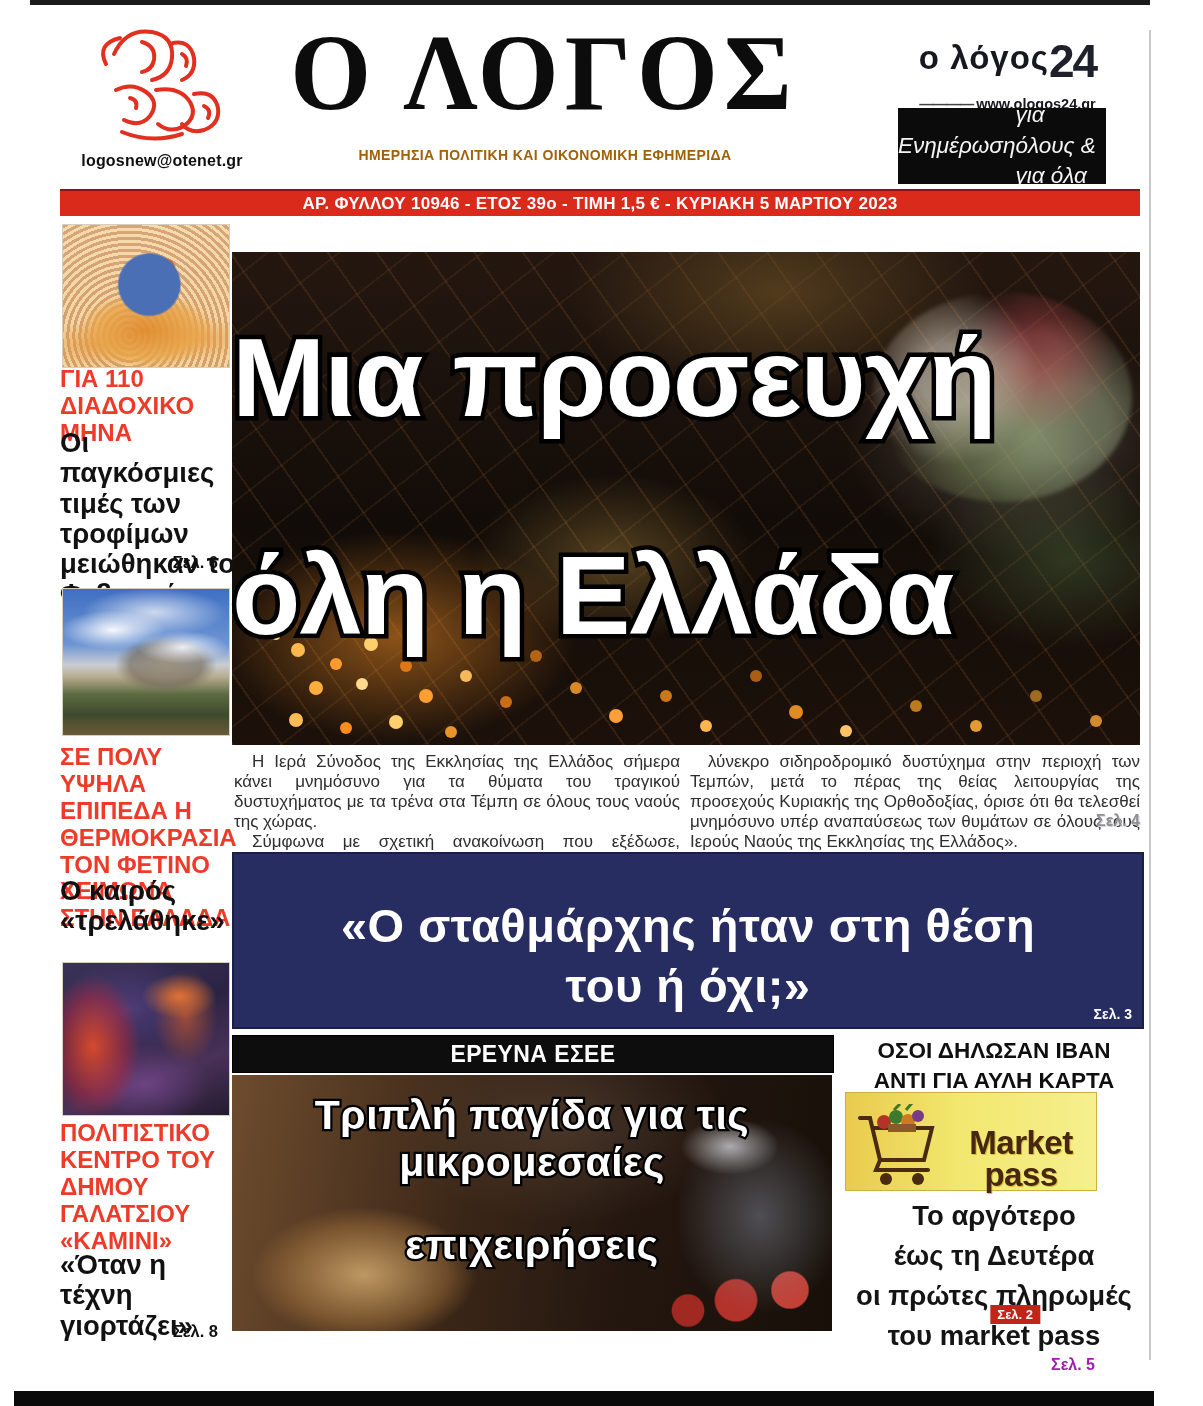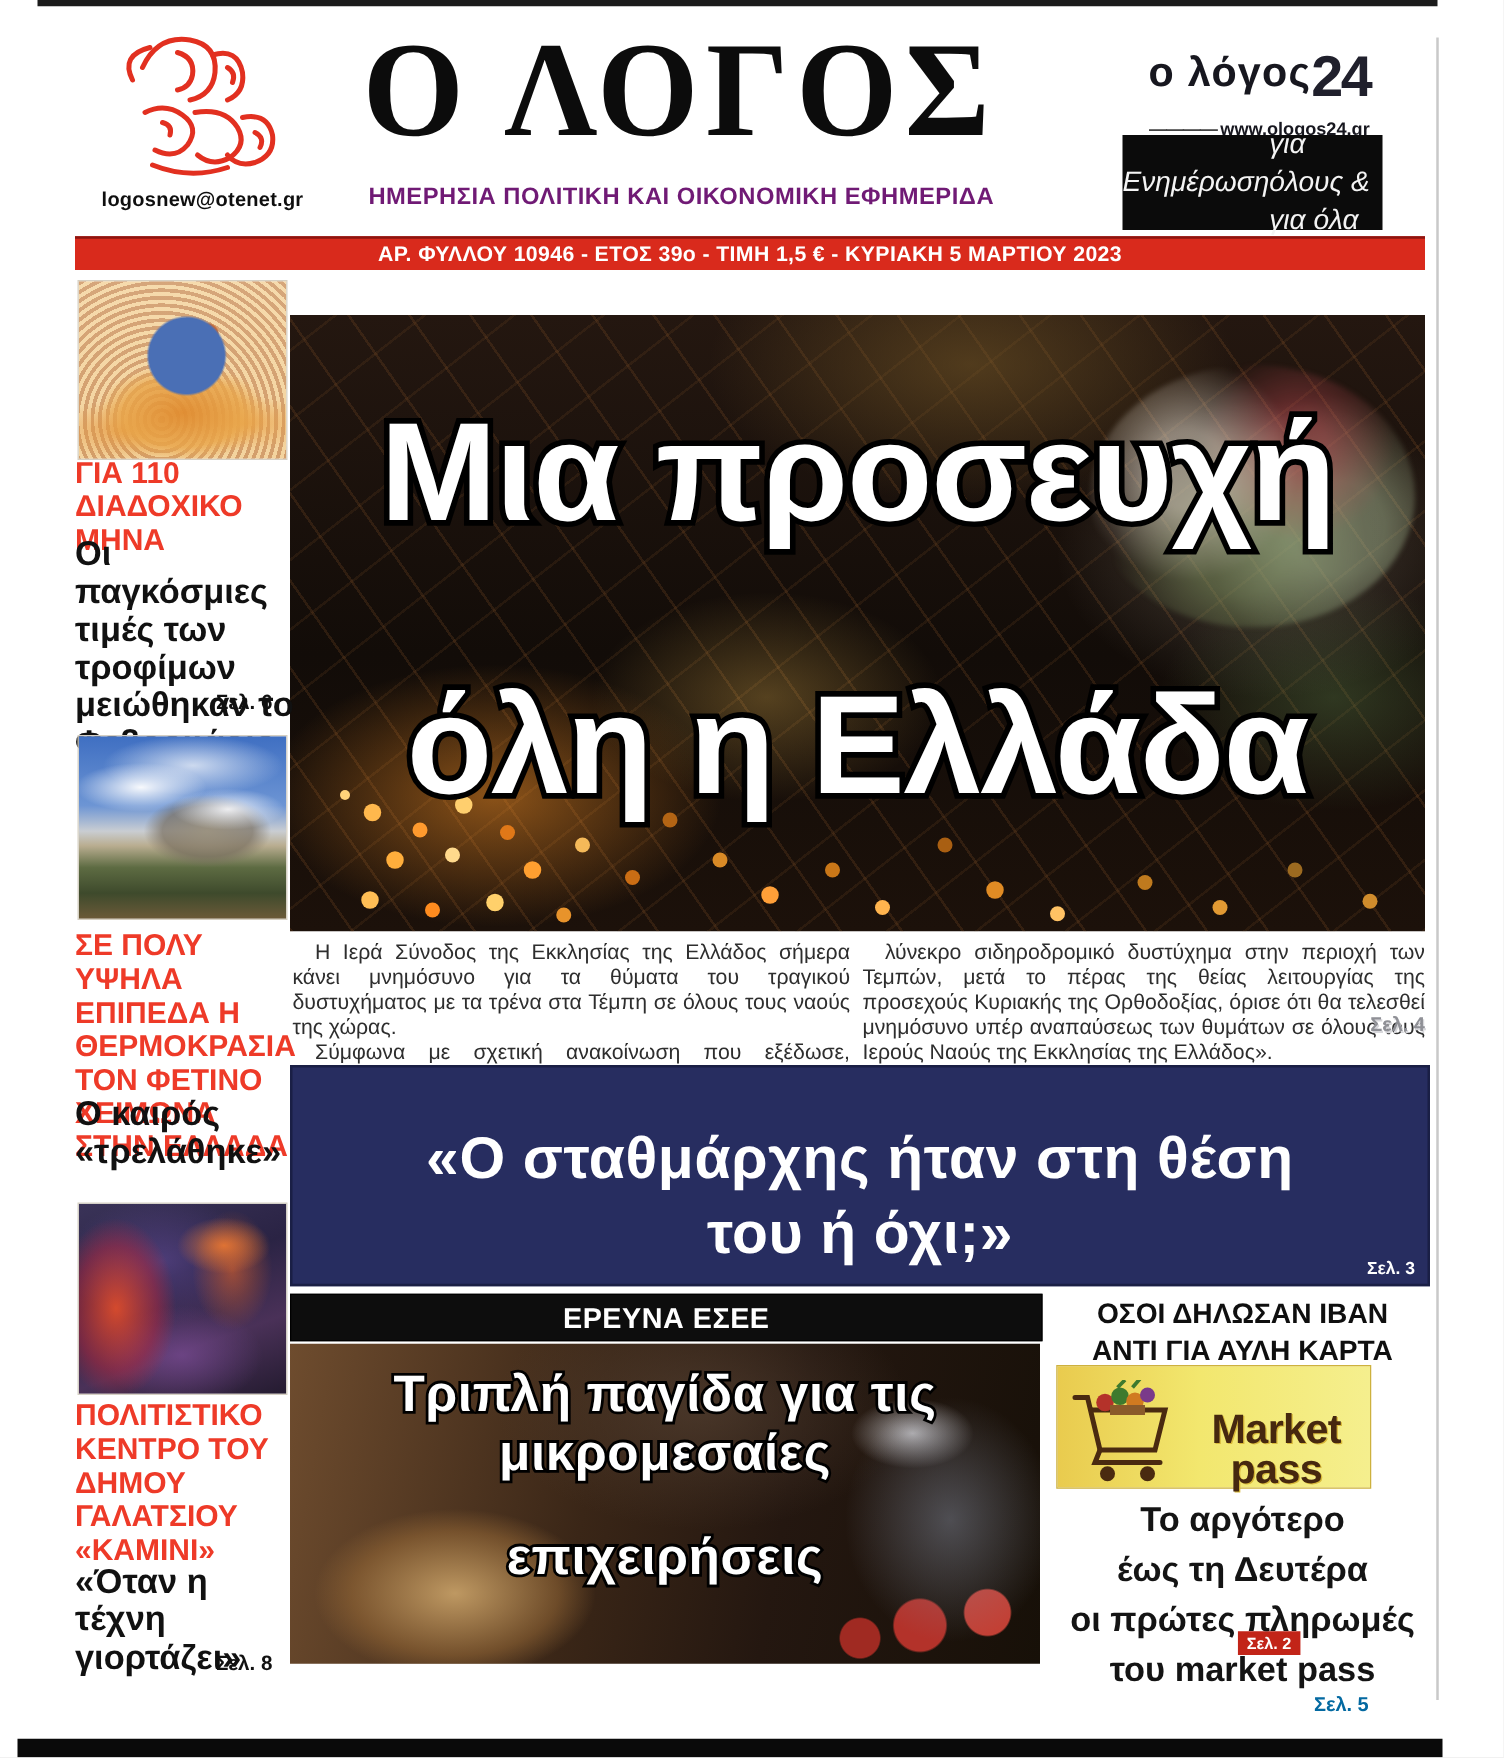--- a/index.html
+++ b/index.html
@@ -13,21 +13,21 @@
   .scan-right-line{left:1149px;top:30px;width:2px;height:1330px;background:#c9c9c9;}
 
   
   .masthead-logo{left:86px;top:20px;width:150px;height:132px;}
   .masthead-email{left:52px;top:152px;width:220px;text-align:center;font-weight:bold;
                   font-size:16px;color:#0f0f0f;letter-spacing:.2px;}
   .masthead-title{left:288px;top:16px;width:512px;text-align:center;
                   font-family:"Liberation Serif",serif;font-weight:bold;font-size:104px;
                   color:#0c0c0c;letter-spacing:6px;line-height:1.1;transform:scaleY(1.04);}
   .masthead-subtitle{left:262px;top:147px;width:566px;text-align:center;font-weight:bold;
-                     font-size:19px;color:#701a75;letter-spacing:.4px;}
+                     font-size:14px;color:#a16207;letter-spacing:.4px;}
   .weblogo{left:900px;top:34px;width:215px;text-align:center;color:#17171f;}
   .weblogo-name{font-weight:bold;font-size:33px;letter-spacing:1px;line-height:1;}
   .weblogo-num{font-weight:bold;font-size:46px;vertical-align:-8px;letter-spacing:-2px;
                color:#20202c;}
   .weblogo-url{font-weight:bold;font-size:14.5px;margin-top:8px;color:#17171f;}
   .weblogo-url .dash{letter-spacing:-1px;color:#444;}
   .slogan-box{left:898px;top:108px;width:208px;height:76px;background:#0b0b0b;color:#f4f4f4;
               display:flex;flex-direction:row;justify-content:center;align-items:center;
               font-style:italic;font-size:22.5px;line-height:1.35;}
 
@@ -61,21 +61,21 @@
         640px 70px 0 2px #bf7a1e, 700px 90px 0 2px #e29a33, 760px 60px 0 2px #9c6a20,
         820px 85px 0 2px #d08c2c;
       filter:blur(.6px);}
   .flowers{left:640px;top:40px;width:260px;height:210px;border-radius:50%;
       background:
         radial-gradient(circle at 30% 40%, rgba(230,220,205,.55) 0 14%, transparent 40%),
         radial-gradient(circle at 64% 30%, rgba(205,80,90,.45) 0 10%, transparent 35%),
         radial-gradient(circle at 76% 62%, rgba(170,190,150,.45) 0 16%, transparent 45%),
         radial-gradient(circle at 46% 70%, rgba(120,140,90,.50) 0 18%, transparent 50%);
       filter:blur(2px);}
-  .lead-headline{width:908px;text-align:center;color:#ffffff;font-weight:bold;font-size:112px;
+  .lead-headline{width:908px;text-align:left;color:#ffffff;font-weight:bold;font-size:112px;
       line-height:1;letter-spacing:-1px;
       -webkit-text-stroke:9px #000;paint-order:stroke fill;
       text-shadow:0 0 2px #000;}
   .lead-h1{left:232px;top:322px;}
   .lead-h2{left:232px;top:540px;}
 
   
   .lead-col{top:752px;font-size:17px;line-height:1.18;color:#2e2e2e;text-align:justify;}
   .lead-col p{margin:0;text-indent:18px;}
   .lead-col1{left:234px;width:446px;}
@@ -120,21 +120,21 @@
                font-size:22.5px;line-height:1.35;color:#0f0f0f;}
   .market-box{left:845px;top:1092px;width:250px;height:97px;
               background:linear-gradient(90deg,#e9cb4e 0%,#f2e76e 45%,#f5ef8e 100%);
               border:1px solid #cdb13e;display:flex;align-items:flex-end;}
   .market-cart{width:96px;height:86px;margin-left:4px;}
   .market-logo{flex:1;text-align:center;color:#46280f;font-weight:bold;font-size:33px;
                line-height:.95;letter-spacing:-.5px;text-shadow:1px 1px 0 #d8b93a;}
   .market-h{left:845px;top:1196px;width:298px;text-align:center;font-weight:bold;font-size:27.5px;
             line-height:1.45;color:#141414;}
   .market-ref{left:845px;top:1356px;width:250px;text-align:right;font-weight:bold;font-size:16px;
-              color:#0369a1;}
+              color:#a21caf;}
 
   
   .sb-img{left:62px;width:166px;border:1px solid #d5cfc2;overflow:hidden;}
   .sb-img1{top:224px;height:142px;
       background:
         radial-gradient(circle 52px at 52% 42%, #4a6fb5 0 58%, transparent 62%),
         radial-gradient(circle 20px at 48% 38%, #d4542a 0 70%, transparent 75%),
         radial-gradient(circle 12px at 62% 30%, #cc6a30 0 70%, transparent 80%),
         radial-gradient(ellipse 80px 46px at 50% 74%, rgba(224,140,48,.95), rgba(233,166,74,.8) 60%, transparent 85%),
         radial-gradient(ellipse 70px 30px at 22% 84%, rgba(228,150,60,.8), transparent 80%),

